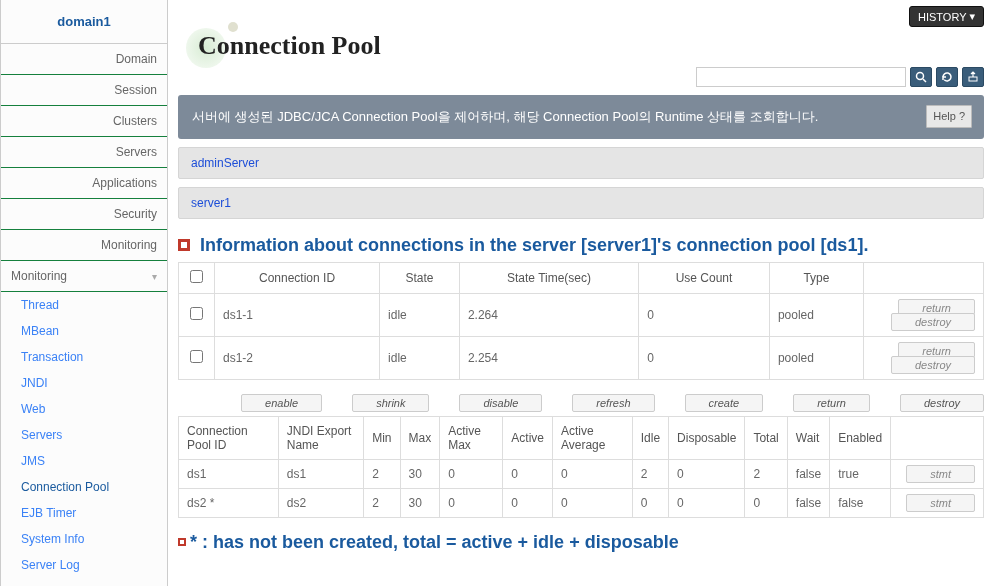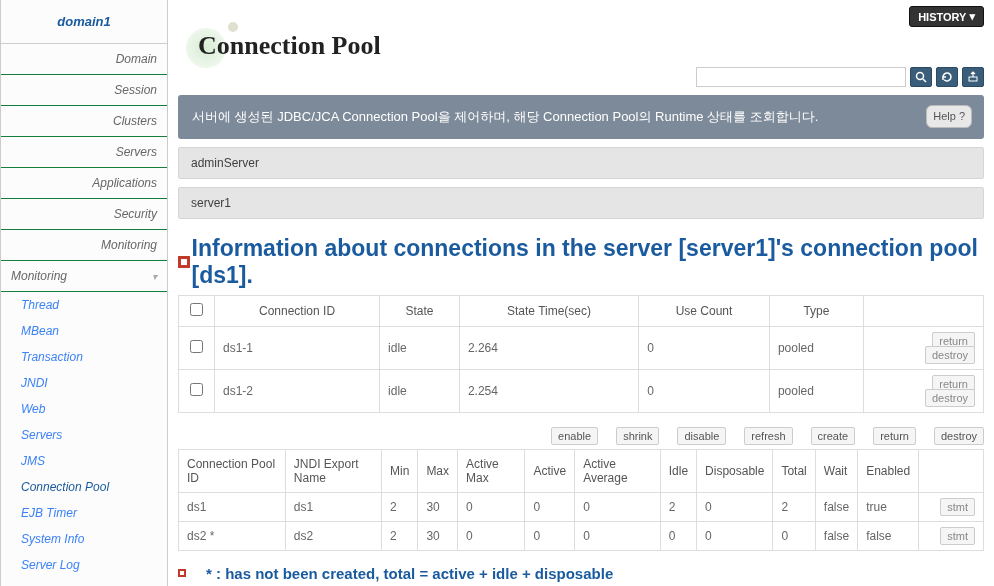--- a/index.html
+++ b/index.html
@@ -1,50 +1,50 @@
 <!DOCTYPE html>
 <html><head>
 <meta charset="utf-8">
 <style>
   * { box-sizing: border-box; margin: 0; padding: 0; }
   body { font-family: Arial, "Malgun Gothic", sans-serif; font-size: 12px; color: #333; width: 994px; height: 586px; overflow: hidden; background: #fff; }
   .layout { display: flex; height: 100%; }
-  .sidebar { width: 168px; border-right: 1px solid #ccc; border-left: 1px solid #ccc; background: #fcfcfc; font-style: italic; }
+  .sidebar { width: 168px; border-right: 1px solid #ccc; border-left: 1px solid #ccc; background: #fcfcfc; }
   .domain-title { text-align: center; padding: 14px 0; font-weight: bold; color: #1a5a9e; font-size: 13px; border-bottom: 1px solid #ccc; }
   .nav-item { padding: 8px 10px; border-bottom: 1px solid #15803d; font-size: 12px; color: #666; cursor: pointer; text-align: right; }
   .nav-item.expandable { display:flex; justify-content:space-between; align-items:center;}
   .subnav { border-bottom: 1px solid #e2e2e2; }
   .subnav-item { padding: 6px 10px 6px 20px; font-size: 12px; color: #3b82f6; cursor: pointer; }
   .subnav-item.active { color: #1a5a9e; }
   .main { flex: 1; padding: 0 10px 10px 10px; position: relative; }
   .topbar { display: flex; justify-content: flex-end; padding-top: 6px; }
-  .history-btn { background: #333; color: #fff; font-weight: bold; padding: 3px 8px; border-radius: 3px; font-size: 11px; display:flex; align-items:center; gap:3px; cursor:pointer; border:1px solid #111;}
+  .history-btn { background: #333; color: #fff; font-weight: normal; padding: 3px 8px; border-radius: 3px; font-size: 11px; display:flex; align-items:center; gap:3px; cursor:pointer; border:1px solid #111;}
   .page-title-wrap { display:flex; align-items:center; position:relative; }
   .decor { width:90px; height:40px; position:relative; margin-right:-70px; margin-top:-18px;}
   .decor .c1 { width:40px;height:40px;border-radius:50%;background:radial-gradient(circle at center,#d8ecd4 0,#eef7ec 70%);position:absolute;left:8px;top:6px;}
   .decor .c2 { width:10px;height:10px;border-radius:50%;background:#e0e0cf;position:absolute;left:50px;top:0;}
   .page-title { font-family: Georgia, serif; font-size: 26px; font-weight: bold; color: #222; padding: 4px 0 14px 0; position:relative; z-index:1;}
   .searchbar { display:flex; justify-content:flex-end; gap:4px; margin-top:-8px; margin-bottom:8px;}
   .searchbar input { width:210px; border:1px solid #ccc; height:20px; padding:0 4px;}
   .icon-btn { width:22px; height:20px; background:#3a5d7a; border:1px solid #2b4a63; border-radius:2px; color:#fff; display:flex; align-items:center; justify-content:center; font-size:11px; cursor:pointer;}
   .desc-bar { background:#7d8a99; color:#fff; padding:12px 14px; border-radius:3px; position:relative; font-size:13px; line-height:1.5; }
-  .help-btn { position:absolute; right:12px; top:10px; background:#e8e8e8; color:#555; border:1px solid #bbb; padding:2px 6px; font-size:11px; border-radius:6px; cursor:pointer;}
-  .server-row { background:#e5e5e5; border:1px solid #d5d5d5; padding:8px 12px; color:#404040; font-size:12px; margin-top:8px; border-radius:2px;}
-  .section-title { display:flex; align-items:center; gap:2px; font-size:23px; color:#1a5a9e; font-weight:bold; margin:16px 0 6px 0;}
+  .help-btn { position:absolute; right:12px; top:10px; background:#e8e8e8; color:#555; border:1px solid #bbb; padding:2px 6px; font-size:11px; border-radius:1px; cursor:pointer;}
+  .server-row { background:#e5e5e5; border:1px solid #d5d5d5; padding:8px 12px; color:#1d4ed8; font-size:12px; margin-top:8px; border-radius:2px;}
+  .section-title { display:flex; align-items:center; gap:10px; font-size:18px; color:#1a5a9e; font-weight:bold; margin:16px 0 6px 0;}
   .bullet-sq { width:12px; height:12px; border:3px solid #c0392b; display:inline-block; box-sizing:border-box;}
   .bullet-sq-sm { width:8px; height:8px; border:2px solid #c0392b; display:inline-block; box-sizing:border-box;}
   table { width:100%; border-collapse: collapse; font-size:12px; }
   th, td { border:1px solid #ddd; padding:7px 8px; text-align:left; color:#666;}
   th { color:#555; font-weight:normal;}
   .c-th { text-align:center; }
   td.c { text-align:center; }
-  .small-btn { border:1px solid #ccc; background:#f5f5f5; color:#888; font-size:11px; padding:2px 6px; border-radius:2px; cursor:pointer; margin-left:13px;}
-  .action-bar { display:flex; justify-content:flex-end; gap:5px; margin:14px 0 4px 0;}
+  .small-btn { border:1px solid #ccc; background:#f5f5f5; color:#888; font-size:11px; padding:2px 23px; border-radius:2px; cursor:pointer; margin-left:7px;font-style:italic;}
+  .action-bar { display:flex; justify-content:flex-end; gap:23px; margin:14px 0 4px 0;}
   .action-bar .small-btn { color:#555; }
-  .footnote { color:#1a5a9e; font-weight:bold; font-size:15px; margin-top:14px; display:flex; align-items:center; gap:20px;}
+  .footnote { color:#1a5a9e; font-weight:bold; font-size:18px; margin-top:14px; display:flex; align-items:center; gap:4px;}
   .chev { font-size:10px; color:#aaa;}
 </style>
 </head>
 <body>
 
 <div class="layout">
   <div class="sidebar">
     <div class="domain-title">domain1</div>
     <div class="nav-item">Domain</div>
     <div class="nav-item">Session</div>

